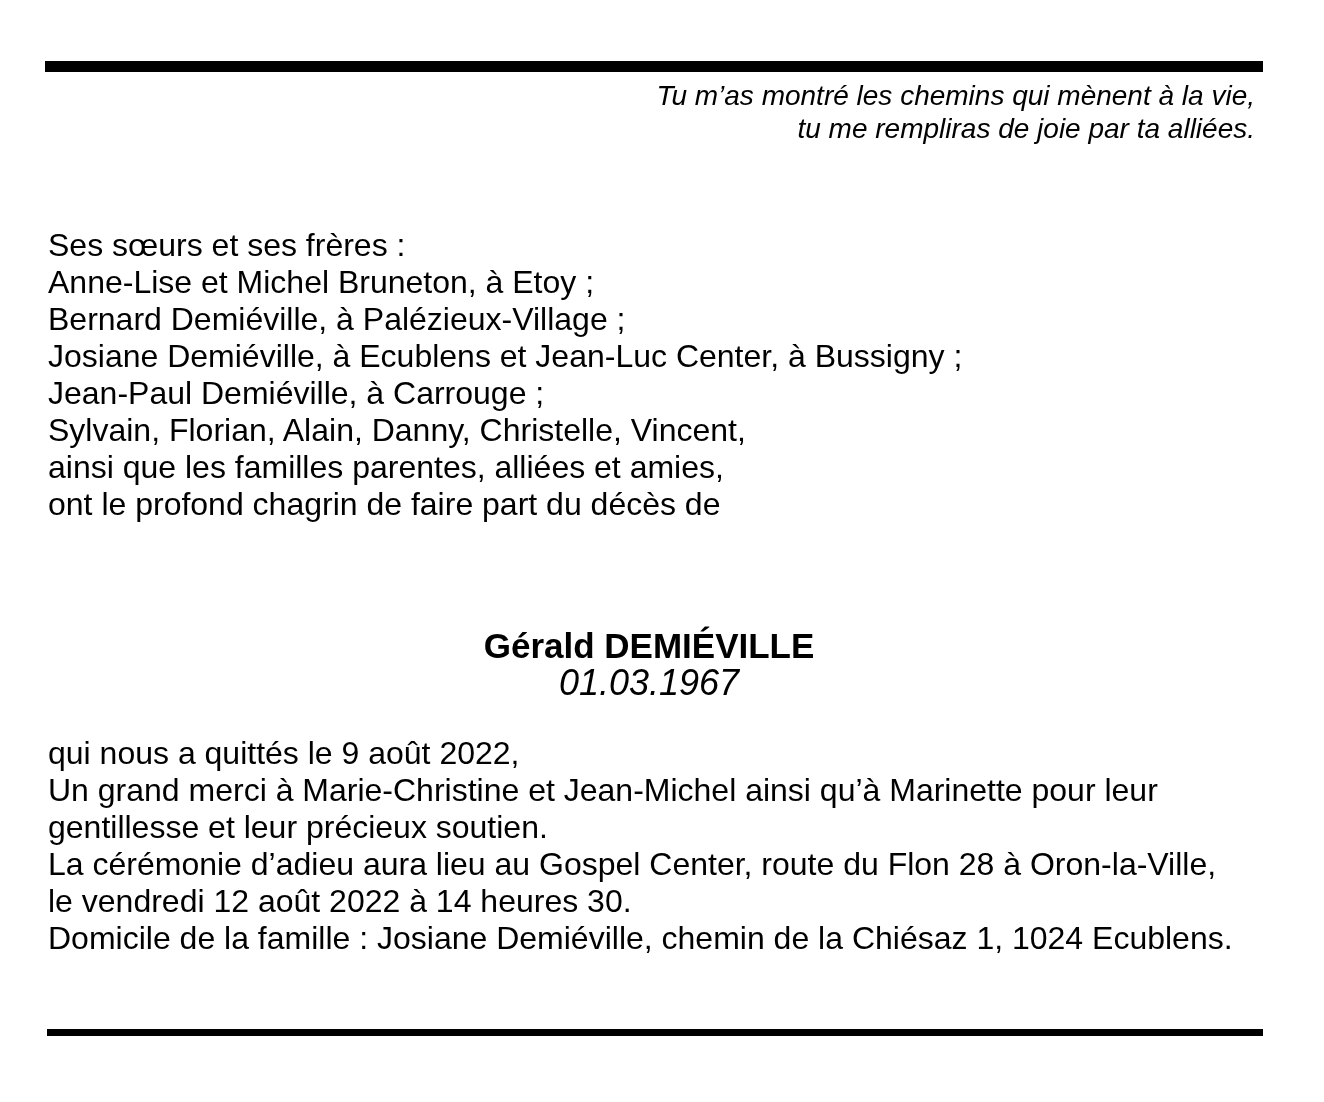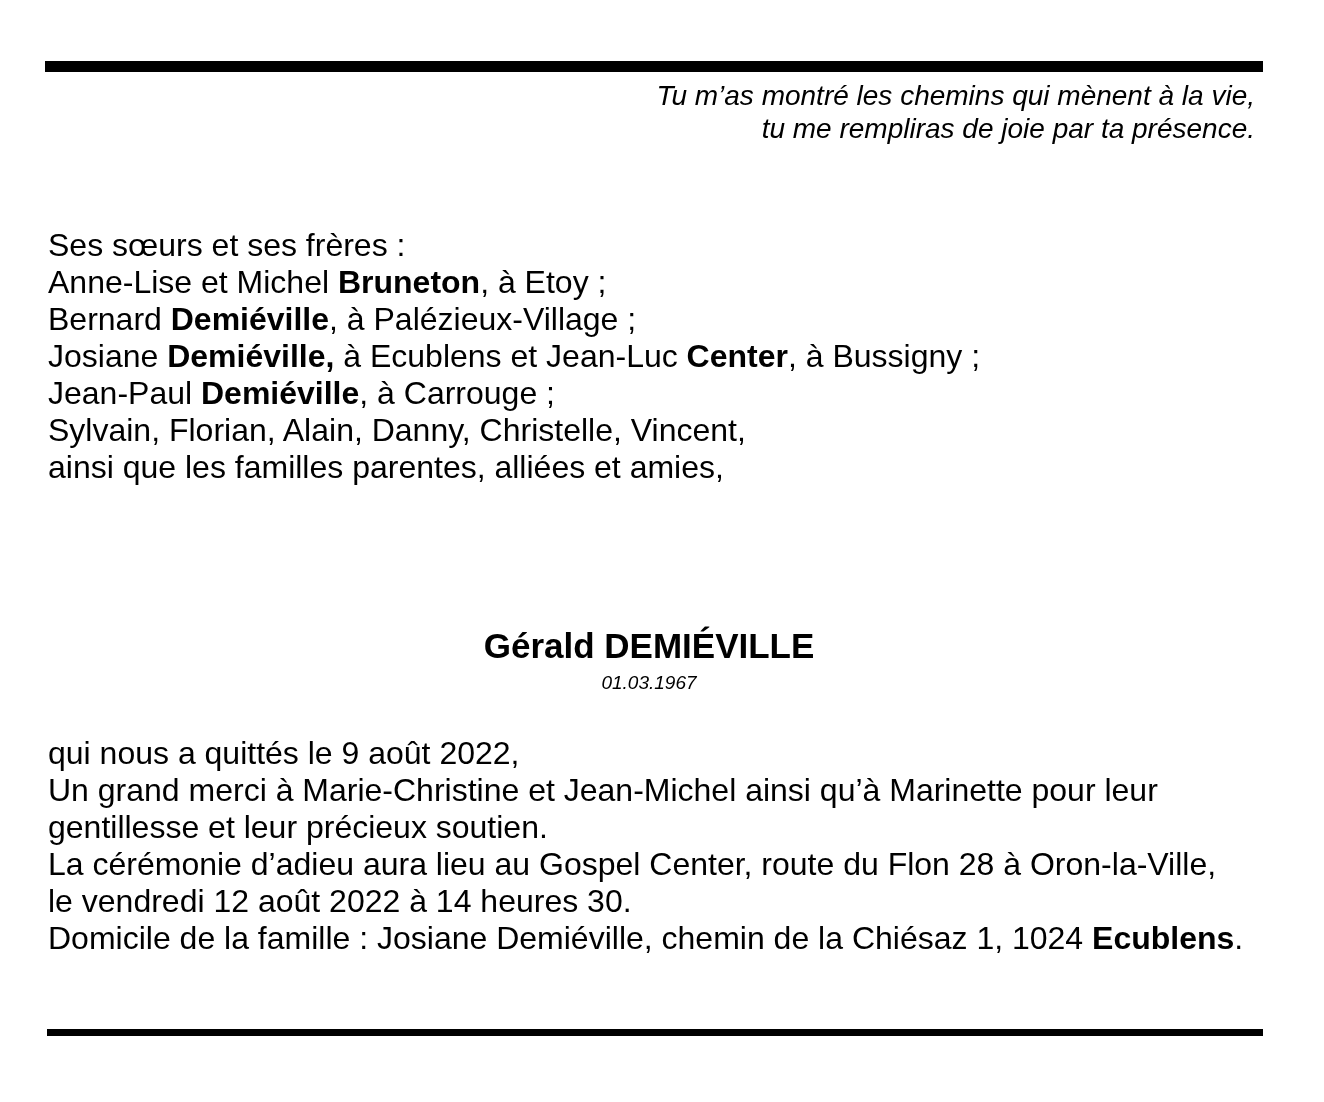--- a/index.html
+++ b/index.html
@@ -42,65 +42,66 @@
     position: absolute;
     left: 48px;
     width: 1212px;
     font-size: 32px;
     line-height: 37px;
     white-space: nowrap;
   }
   .block-announcement { top: 227px; }
   .block-details { top: 735px; }
 
-  .bold { font-weight: bold; margin-top: 12px; }
+  .bold { font-weight: normal; margin-top: 12px; }
 
   .deceased-name {
     position: absolute;
     left: 48px;
     top: 626px;
     width: 1202px;
     text-align: center;
     font-size: 35px;
     line-height: 40px;
     font-weight: bold;
     white-space: nowrap;
   }
   .birth-date {
     position: absolute;
     left: 48px;
     top: 666px;
     width: 1202px;
     text-align: center;
-    font-size: 19px;
+    font-size: 36px;
     line-height: 33px;
     font-style: italic;
     white-space: nowrap;
   }
 </style>
 </head>
 <body>
 
 <div class="page">
 
   <div class="rule rule-top"></div>
 
   <div class="epigraph">
     <div class="line">Tu m’as montré les chemins qui mènent à la vie,</div>
-    <div class="line">tu me rempliras de joie par ta présence.</div>
+    <div class="line">tu me rempliras de joie par ta alliées.</div>
   </div>
 
   <div class="textblock block-announcement">
       <div class="line"><span>Ses sœurs et ses frères :</span></div>
       <div class="line"><span>Anne-Lise et Michel </span><span class="bold">Bruneton</span><span>, à Etoy ;</span></div>
       <div class="line"><span>Bernard </span><span class="bold">Demiéville</span><span>, à Palézieux-Village ;</span></div>
       <div class="line"><span>Josiane </span><span class="bold">Demiéville,</span><span> à Ecublens et Jean-Luc </span><span class="bold">Center</span><span>, à Bussigny ;</span></div>
       <div class="line"><span>Jean-Paul </span><span class="bold">Demiéville</span><span>, à Carrouge ;</span></div>
       <div class="line"><span>Sylvain, Florian, Alain, Danny, Christelle, Vincent,</span></div>
       <div class="line"><span>ainsi que les familles parentes, alliées et amies,</span></div>
+      <div class="line"><span>ont le profond chagrin de faire part du décès de</span></div>
     </div>
 
   <div class="deceased-name">Gérald DEMIÉVILLE</div>
   <div class="birth-date">01.03.1967</div>
 
   <div class="textblock block-details">
       <div class="line"><span>qui nous a quittés le 9 août 2022,</span></div>
       <div class="line"><span>Un grand merci à Marie-Christine et Jean-Michel ainsi qu’à Marinette pour leur</span></div>
       <div class="line"><span>gentillesse et leur précieux soutien.</span></div>
       <div class="line"><span>La cérémonie d’adieu aura lieu au Gospel Center, route du Flon 28 à Oron-la-Ville,</span></div>

